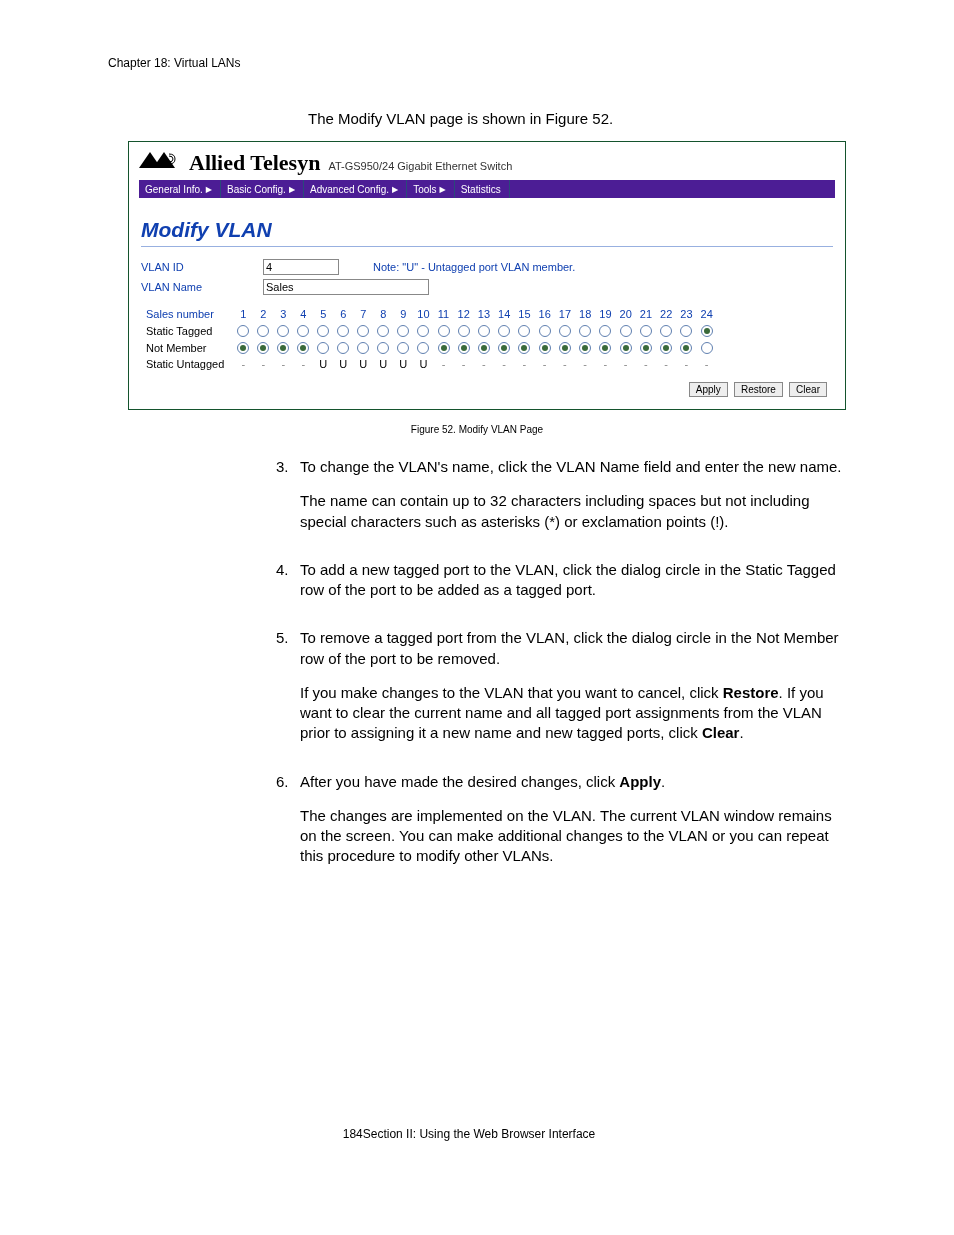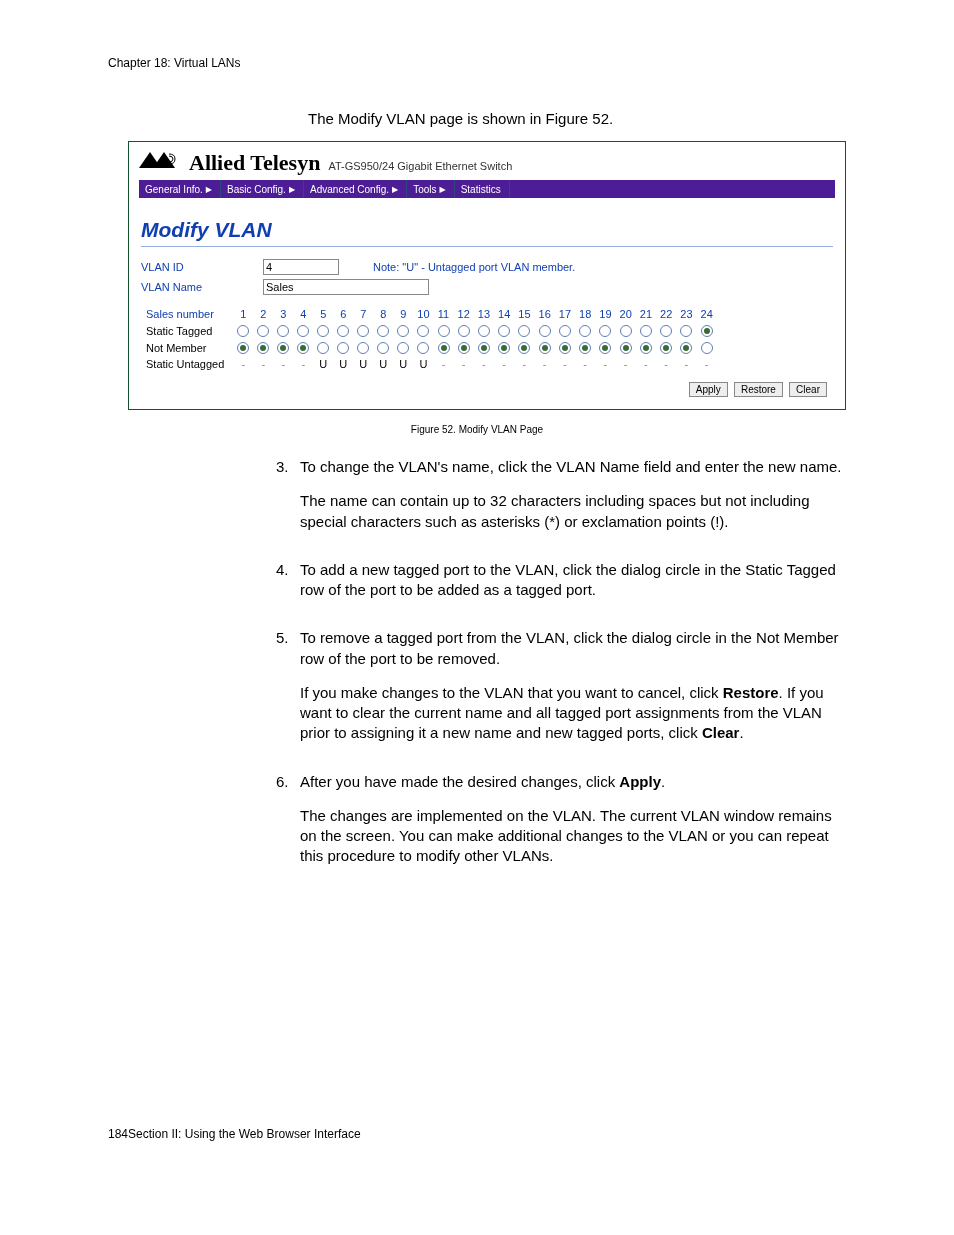--- a/index.html
+++ b/index.html
@@ -31,21 +31,21 @@
   .radio.sel::after{content:"";position:absolute;left:2px;top:2px;width:6px;height:6px;background:#3a6a3a;border-radius:50%}
   .dash{color:#888}
   .btnrow{text-align:right;padding-right:6px;margin-top:6px}
   .btn{font-size:10px;border:1px solid #888;background:#eee;padding:1px 6px;margin-left:2px;cursor:pointer}
   .caption{text-align:center;font-size:10px;margin:14px 0 22px 0}
   .steps{margin-left:168px;font-size:15px;line-height:1.35}
   .steps .item{display:flex;margin-bottom:14px}
   .steps .num{width:24px;flex:0 0 24px}
   .steps .body{flex:1}
   .steps .para{margin-bottom:14px}
-  .footer{position:absolute;left:108px;right:124px;bottom:56px;display:flex;justify-content:flex-start;font-size:12px}
+  .footer{position:absolute;left:108px;right:124px;bottom:56px;display:flex;justify-content:center;font-size:12px}
 </style>
 </head>
 <body>
 
 <div class="page">
   <div class="chapter">Chapter 18: Virtual LANs</div>
 
   <div class="intro">The Modify VLAN page is shown in Figure 52.</div>
 
   <div class="figbox">

